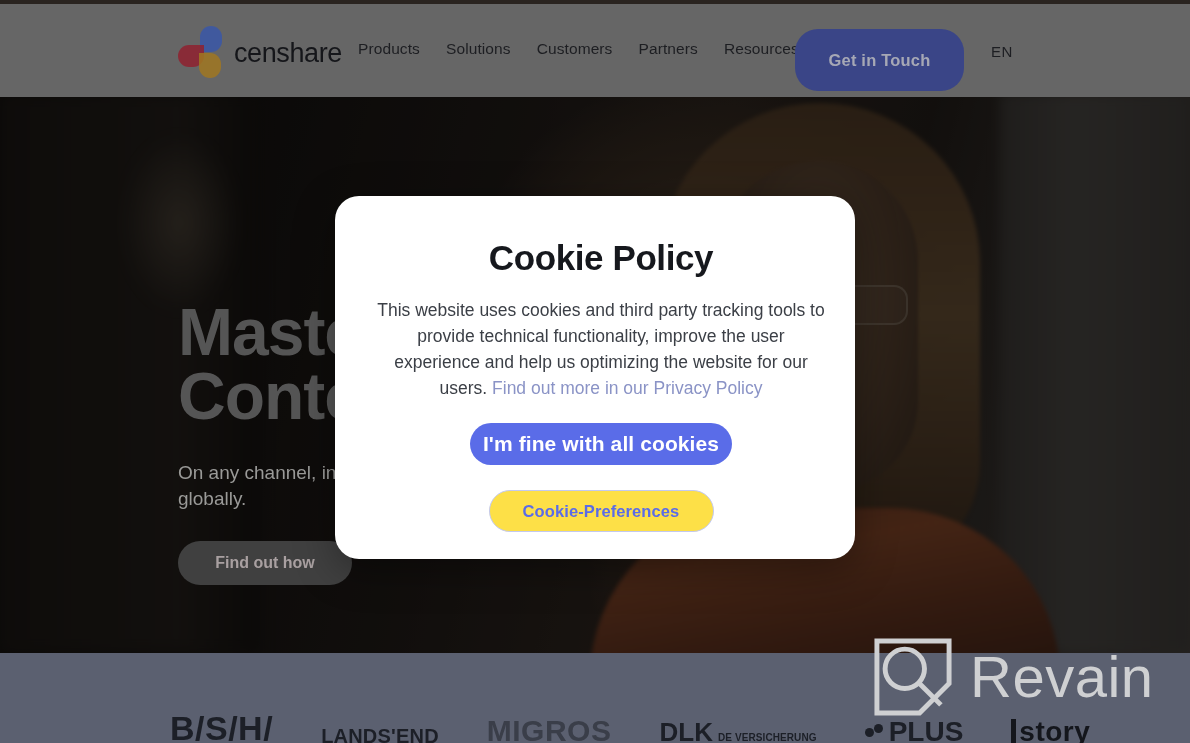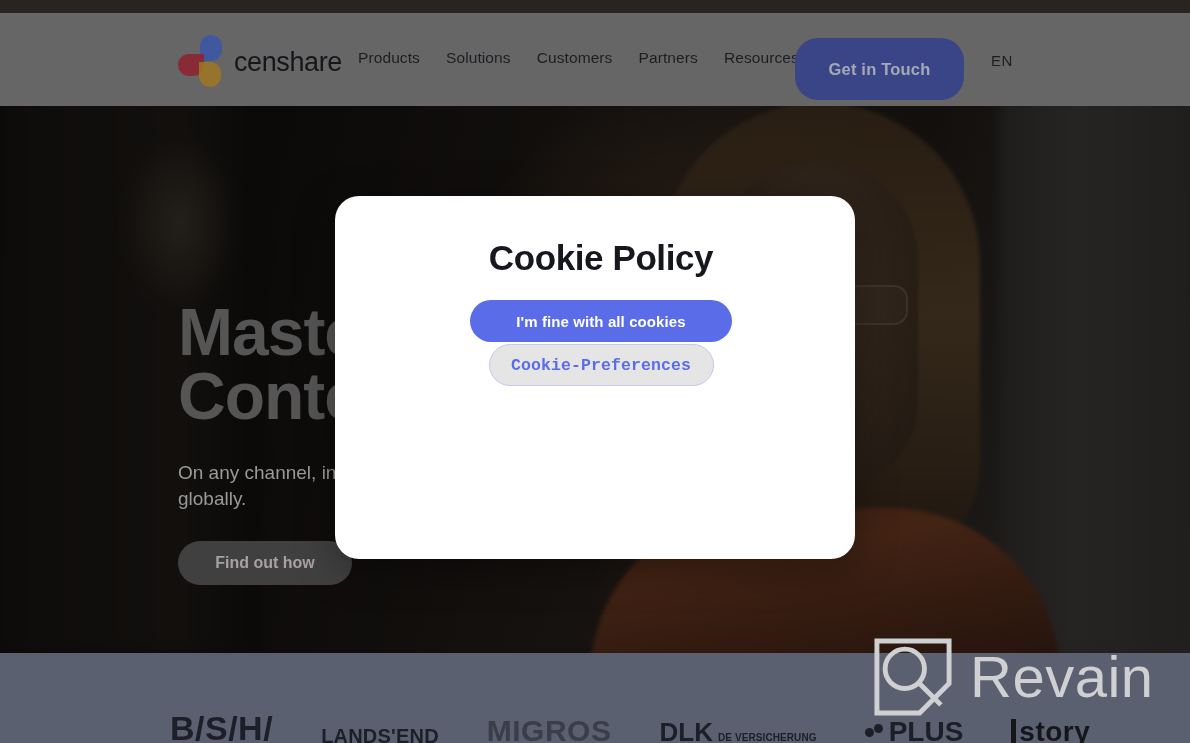--- a/index.html
+++ b/index.html
@@ -105,21 +105,21 @@
 
   
   .hero-scrim {
     position: absolute; inset: 0;
     background: rgba(0,0,0,.60);
   }
 
   
   .header {
     position: absolute;
-    left: 0; top: 13px;
+    left: 0; top: 4px;
     width: 1190px; height: 93px;
     background: #666666;
     display: flex;
     align-items: center;
     z-index: 6;
   }
   .logo-wrap {
     position: absolute;
     left: 178px; top: 20px;
     display: flex; align-items: center; gap: 8px;
@@ -318,33 +318,33 @@
     cursor: pointer;
   }
   .btn-primary {
     margin-top: 22px;
     width: 262px; height: 42px;
     background: #5a6ce8;
     color: #ffffff;
     border: none;
     border-radius: 21px;
     font-family: "Liberation Sans", sans-serif;
-    font-size: 15px;
+    font-size: 21px;
     font-weight: bold;
     letter-spacing: .1px;
     cursor: pointer;
   }
   .btn-secondary {
-    margin-top: 2px;
+    margin-top: 25px;
     width: 225px; height: 42px;
-    background: #e5e5e5;
+    background: #fde047;
     color: #5a6ce8;
     border: 1.5px solid #c3c9ef;
     border-radius: 21px;
-    font-family: Liberation Mono, monospace;
+    font-family: Liberation Sans, sans-serif;
     font-size: 16.5px;
     font-weight: bold;
     letter-spacing: .1px;
     cursor: pointer;
   }
 
   
   .watermark {
     position: absolute;
     left: 872px; top: 636px;
@@ -431,20 +431,23 @@
         <span class="story-bar"></span>
         <span>story</span>
       </div>
     </div>
   </div>
 
   <div class="overlay"></div>
 
   <div class="modal">
     <div class="modal-title">Cookie Policy</div>
+    <div class="modal-body">
+      <span>This website uses cookies and third party tracking tools to provide technical functionality, improve the user experience and help us optimizing the website for our users. </span><a class="modal-link">Find out more in our Privacy Policy</a>
+    </div>
     <button class="btn-primary">I'm fine with all cookies</button>
     <button class="btn-secondary">Cookie-Preferences</button>
   </div>
 
   <div class="watermark">
     <svg class="wm-mark" viewBox="0 0 100 100">
       <path d="M6 6 H94 V58 L58 94 H6 Z" fill="none" stroke="#cfd0d2" stroke-width="6"></path>
       <circle cx="40" cy="40" r="24" fill="none" stroke="#cfd0d2" stroke-width="6"></circle>
       <line x1="57" y1="57" x2="84" y2="84" stroke="#cfd0d2" stroke-width="6"></line>
     </svg>

